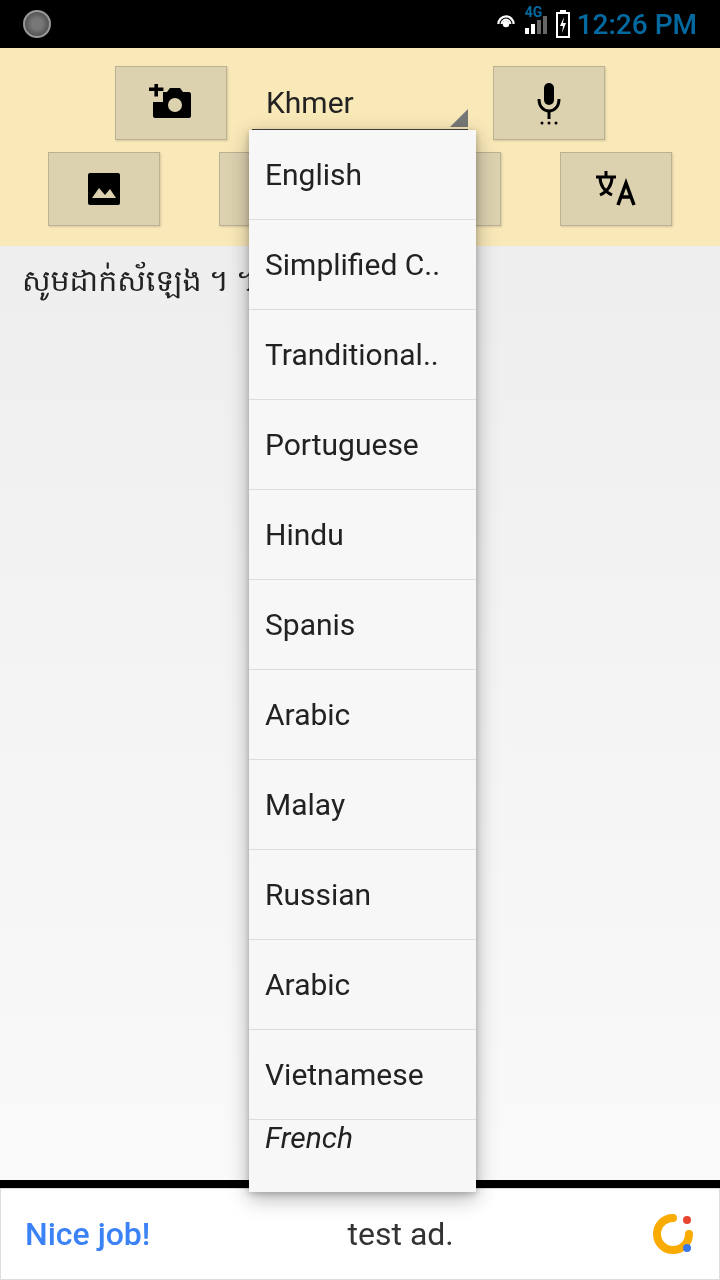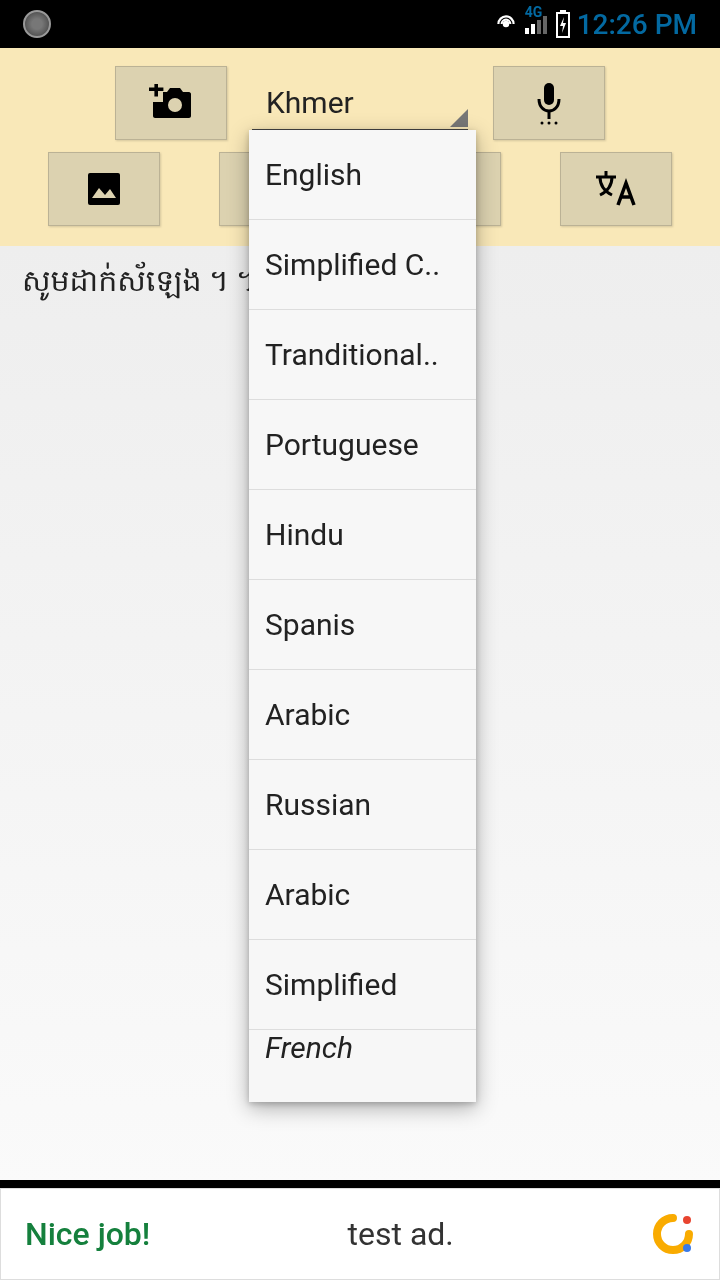--- a/index.html
+++ b/index.html
@@ -138,21 +138,21 @@
       height: 92px;
       background: #fff;
       border: 1px solid #ddd;
       display: flex;
       align-items: center;
       justify-content: space-between;
       padding: 0 24px;
       font-size: 32px;
     }
     .ad-left {
-      color: #15803d;
+      color: #3b82f6;
       font-weight: 500;
     }
     .ad-right-text {
       color: #333;
     }
     .ad-logo {
       width: 44px;
       height: 44px;
     }
     .black-bar {
@@ -284,27 +284,30 @@
   <div class="dropdown-item">
       <span>Hindu</span>
     </div>
   <div class="dropdown-item">
       <span>Spanis</span>
     </div>
   <div class="dropdown-item">
       <span>Arabic</span>
     </div>
   <div class="dropdown-item">
+      <span>Malay</span>
+    </div>
+  <div class="dropdown-item">
       <span>Russian</span>
     </div>
   <div class="dropdown-item">
       <span>Arabic</span>
     </div>
   <div class="dropdown-item">
-      <span>Simplified</span>
+      <span>Vietnamese</span>
     </div>
   <div class="dropdown-item">
       <span>French</span>
     </div>
 </div>
 
 <div class="black-bar"></div>
 
 <div class="ad-banner">
   <span class="ad-left">Nice job!</span>

